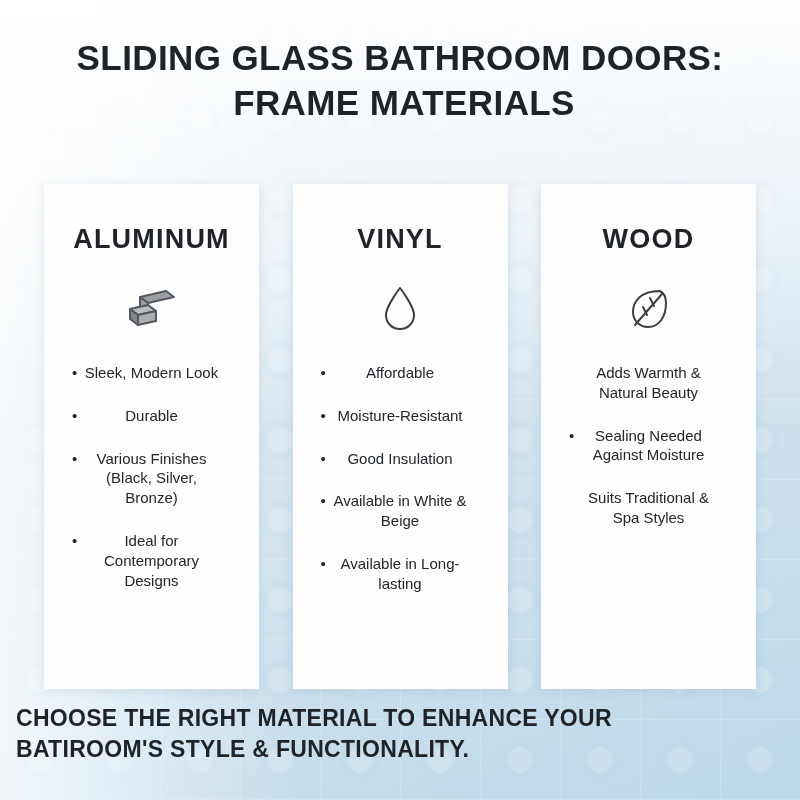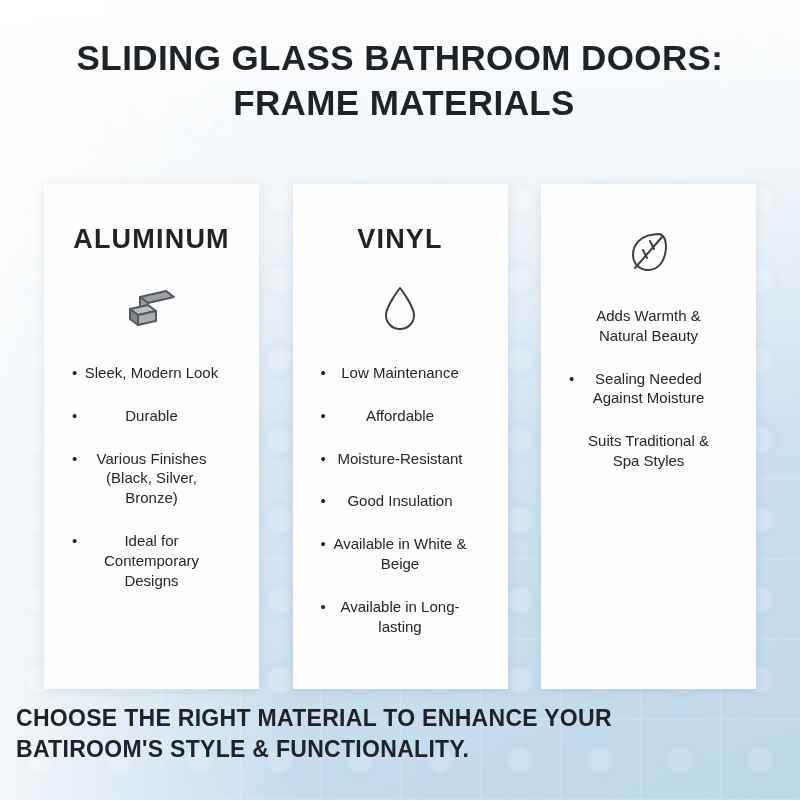--- a/index.html
+++ b/index.html
@@ -186,30 +186,30 @@
       </div>
 
       <div class="card">
         <div class="card-title">Vinyl</div>
         <div class="icon-wrap">
           <svg width="38" height="50" viewBox="0 0 38 50" fill="none" xmlns="http://www.w3.org/2000/svg">
             <path d="M19 4 C19 4 5 22 5 31 C5 39 11 45 19 45 C27 45 33 39 33 31 C33 22 19 4 19 4 Z" stroke="#3c4043" stroke-width="2" fill="none" stroke-linejoin="round"></path>
           </svg>
         </div>
         <ul class="bullets">
-          <li class="dot">Low Maintenance</li>
           <li class="dot">Affordable</li>
           <li class="dot">Moisture-Resistant</li>
           <li class="dot">Good Insulation</li>
           <li class="dot">Available in White &amp; Beige</li>
           <li class="dot">Available in Long-lasting</li>
         </ul>
       </div>
 
       <div class="card">
+        <div class="card-title">Wood</div>
         <div class="icon-wrap">
           <svg width="46" height="48" viewBox="0 0 46 48" fill="none" xmlns="http://www.w3.org/2000/svg">
             <g stroke="#3c4043" stroke-width="2" fill="none" stroke-linecap="round" stroke-linejoin="round">
               <path d="M34 6 C14 6 7 17 7 27 C7 35 13 42 22 42 C33 42 40 32 40 18 C40 12 38 8 34 6 Z"></path>
               <path d="M36 9 L9 40"></path>
               <path d="M24 13 L28 21"></path>
               <path d="M17 22 L21 30"></path>
             </g>
           </svg>
         </div>

